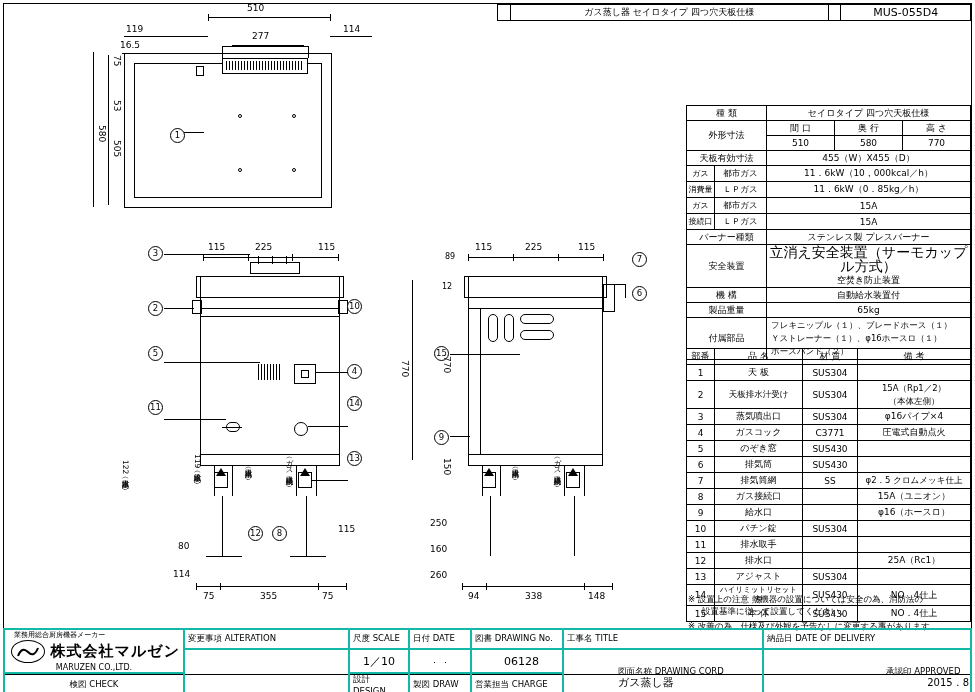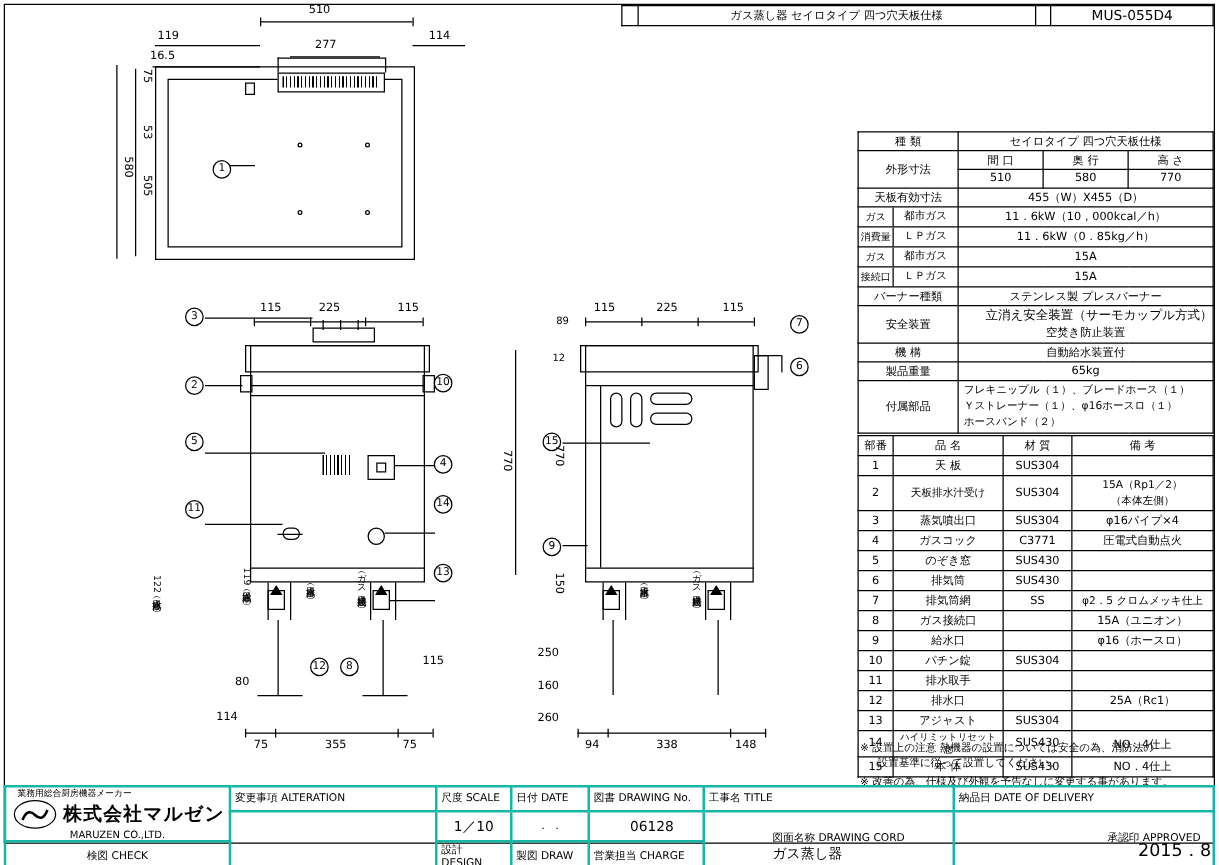--- a/index.html
+++ b/index.html
@@ -52,21 +52,21 @@
 
   .logo-wrap { display:flex; align-items:center; gap:6px; }
   .logo-oval { width:34px; height:23px; border:1.5px solid #000; border-radius:50%;
                display:flex; align-items:center; justify-content:center; font-size:12px; }
   .maru-name { font-size:15px; font-weight:bold; letter-spacing:1px; }
 
   .drawpart { position:absolute; }
   .rect { position:absolute; border:1px solid #000; }
   .rect2 { position:absolute; border:1.4px solid #000; }
   .hatch { background:repeating-linear-gradient(90deg,#000 0 1px,#fff 1px 3px); }
-  .footer-date { position:absolute; right:6px; bottom:2px; font-size:14px; }
+  .footer-date { position:absolute; right:6px; bottom:2px; font-size:10px; }
 </style>
 </head>
 <body>
 
 <div class="sheet">
   <div class="border"></div>
 
   <div id="top-block">
     <table class="tbl">
       <tbody>
@@ -138,21 +138,21 @@
         </td>
         <td colspan="3">15A</td>
       </tr>
       <tr>
         <td>バーナー種類</td>
         <td colspan="3">ステンレス製  プレスバーナー</td>
       </tr>
       <tr>
         <td style="height:30px;">安全装置</td>
         <td colspan="3" style="height:30px;padding:0;">
-          <div style="font-size:10px;line-height:14px;text-align:right;">立消え安全装置（サーモカップル方式）</div>
+          <div style="font-size:14px;line-height:14px;">立消え安全装置（サーモカップル方式）</div>
           <div style="font-size:9px;line-height:14px;">空焚き防止装置</div>
         </td>
       </tr>
       <tr>
         <td>機  構</td>
         <td colspan="3">自動給水装置付</td>
       </tr>
       <tr>
         <td>製品重量</td>
         <td colspan="3">65kg</td>
@@ -371,21 +371,21 @@
     <div class="rect" style="left:298px;top:236px;width:14px;height:16px;"></div>
 
     <div style="position:absolute;left:216px;top:232px;width:0;height:0;border-left:5px solid transparent;border-right:5px solid transparent;border-bottom:8px solid #000;"></div>
     <div style="position:absolute;left:300px;top:232px;width:0;height:0;border-left:5px solid transparent;border-right:5px solid transparent;border-bottom:8px solid #000;"></div>
 
     <div class="lbl vertlr" style="left:120px;top:224px;font-size:7.5px;">122（排水口高さ）</div>
     <div class="lbl vertlr" style="left:192px;top:218px;font-size:7.5px;">119（給水口高さ）</div>
     <div class="lbl vertlr" style="left:243px;top:228px;font-size:7.5px;">（排水口高さ）</div>
     <div class="lbl vertlr" style="left:284px;top:218px;font-size:7.5px;">（ガス接続口高さ）</div>
 
-    <div class="lbl" style="left:188px;top:305px;">80</div>
+    <div class="lbl" style="left:178px;top:305px;">80</div>
     <div class="lbl" style="left:173px;top:333px;">114</div>
     <div class="lbl" style="left:338px;top:288px;">115</div>
     <div class="lbl" style="left:203px;top:355px;">75</div>
     <div class="lbl" style="left:260px;top:355px;">355</div>
     <div class="lbl" style="left:322px;top:355px;">75</div>
     <div class="ln hl" style="left:196px;top:350px;width:150px;"></div>
     <div class="ln vl" style="left:196px;top:347px;height:7px;"></div>
     <div class="ln vl" style="left:220px;top:347px;height:7px;"></div>
     <div class="ln vl" style="left:318px;top:347px;height:7px;"></div>
     <div class="ln vl" style="left:346px;top:347px;height:7px;"></div>

